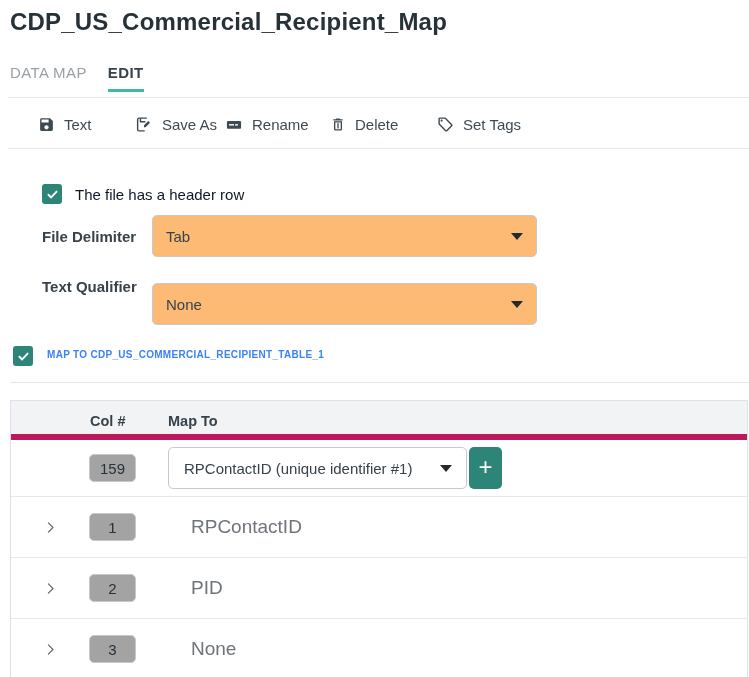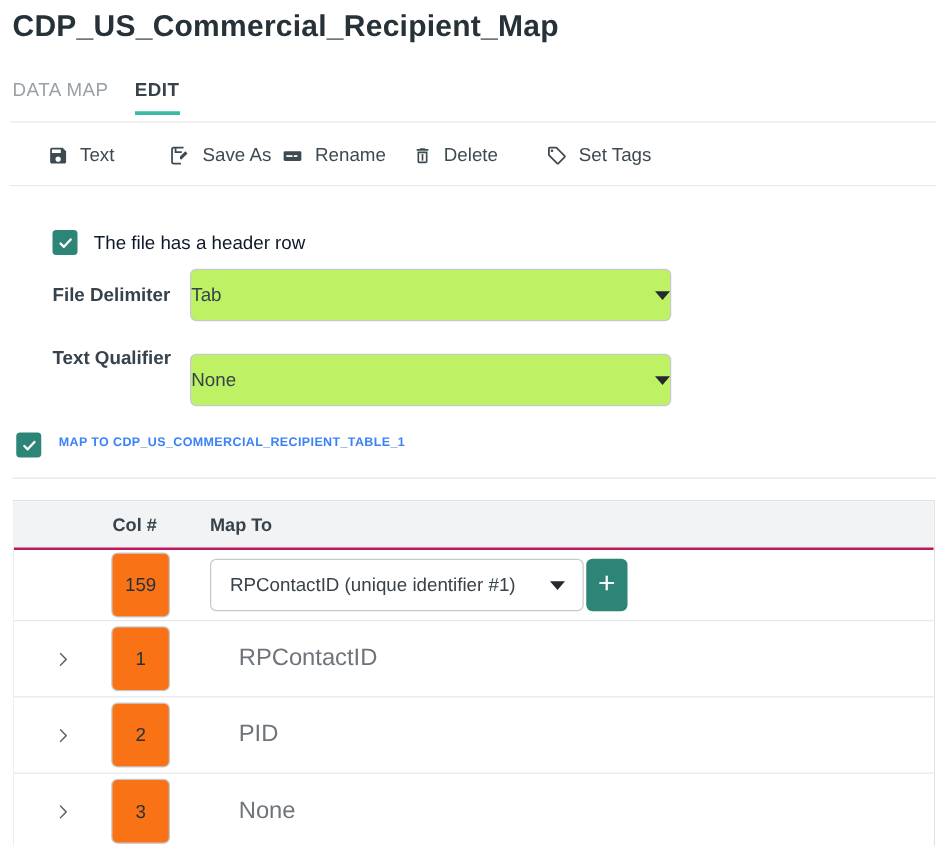--- a/index.html
+++ b/index.html
@@ -26,37 +26,37 @@
 
   .checkbox { width:20px; height:20px; background:#2d8578; border-radius:3px; display:flex; align-items:center; justify-content:center; cursor:pointer; flex:none; }
   .checkbox svg { display:block; }
 
   .hdr-check { position:absolute; left:42px; top:184px; }
   .hdr-check-label { position:absolute; left:75px; top:186px; font-size:15px; color:#0f172a; }
 
   .field-label { position:absolute; left:42px; font-size:15px; font-weight:700; color:#37424a; }
   .fl-delim { top:228px; } .fl-qual { top:278px; }
 
-  .selectbox { position:absolute; left:152px; width:385px; height:42px; border:1px solid #c7cacd; border-radius:5px; background:#bef264; display:flex; align-items:center; padding:0 0; font-size:15px; color:#37424a; cursor:pointer; }
+  .selectbox { position:absolute; left:152px; width:385px; height:42px; border:1px solid #c7cacd; border-radius:5px; background:#fdba74; display:flex; align-items:center; padding:0 13px; font-size:15px; color:#37424a; cursor:pointer; }
   .sel-delim { top:215px; } .sel-qual { top:283px; }
   .selectbox .caret { margin-left:auto; }
   .caret { width:0; height:0; border-left:6px solid transparent; border-right:6px solid transparent; border-top:7px solid #24292e; }
 
   .mapto-check { position:absolute; left:13px; top:346px; }
   .mapto-label { position:absolute; left:47px; top:349px; font-size:10px; font-weight:700; letter-spacing:.3px; color:#3b82f6; }
 
   .table { position:absolute; left:10px; top:400px; right:1px; height:278px; border:1px solid #dfe1e5; border-bottom:none; border-radius:1px; background:#fff; overflow:hidden; }
-  .thead { position:relative; height:39px; background:#f1f3f4; border-bottom:2px solid #be185d; }
+  .thead { position:relative; height:39px; background:#f1f3f4; border-bottom:6px solid #be185d; }
   .th { position:absolute; top:0; height:39px; display:flex; align-items:center; font-size:14.5px; font-weight:700; color:#37424a; }
   .th-col { left:79px; } .th-map { left:157px; }
 
   .trow { position:relative; border-bottom:1px solid #e6e8ea; }
   .trow.maprow { height:57px; }
   .trow.fieldrow { height:61px; }
-  .num-input { position:absolute; left:78px; top:50%; transform:translateY(-50%); width:47px; height:52px; border:1px solid #c7cacd; border-radius:5px; text-align:center; font-size:15px; color:#263238; font-family:inherit; outline:none; background:#f97316; }
+  .num-input { position:absolute; left:78px; top:50%; transform:translateY(-50%); width:47px; height:28px; border:1px solid #c7cacd; border-radius:5px; text-align:center; font-size:15px; color:#263238; font-family:inherit; outline:none; background:#a3a3a3; }
   .map-select { position:absolute; left:157px; top:50%; transform:translateY(-50%); width:299px; height:42px; border:1px solid #c7cacd; border-radius:5px; background:#fff; display:flex; align-items:center; padding:1px 14px 0 15px; font-size:15px; color:#37424a; cursor:pointer; }
   .map-select .caret { margin-left:auto; border-left-width:6px; border-right-width:6px; }
   .add-btn { position:absolute; left:458px; top:50%; transform:translateY(-50%); width:33px; height:42px; background:#2d8578; border:none; border-radius:5px; color:#fff; font-size:24px; font-weight:400; line-height:1; display:flex; align-items:center; justify-content:center; cursor:pointer; padding-bottom:3px; }
   .expand { position:absolute; left:29px; top:50%; transform:translateY(-50%); width:20px; height:20px; display:flex; align-items:center; justify-content:center; color:#5f6368; cursor:pointer; }
   .field-name { position:absolute; left:180px; top:50%; transform:translateY(-50%); font-size:19px; color:#6e7479; }
 </style>
 </head>
 <body>
 
 <div class="page">

